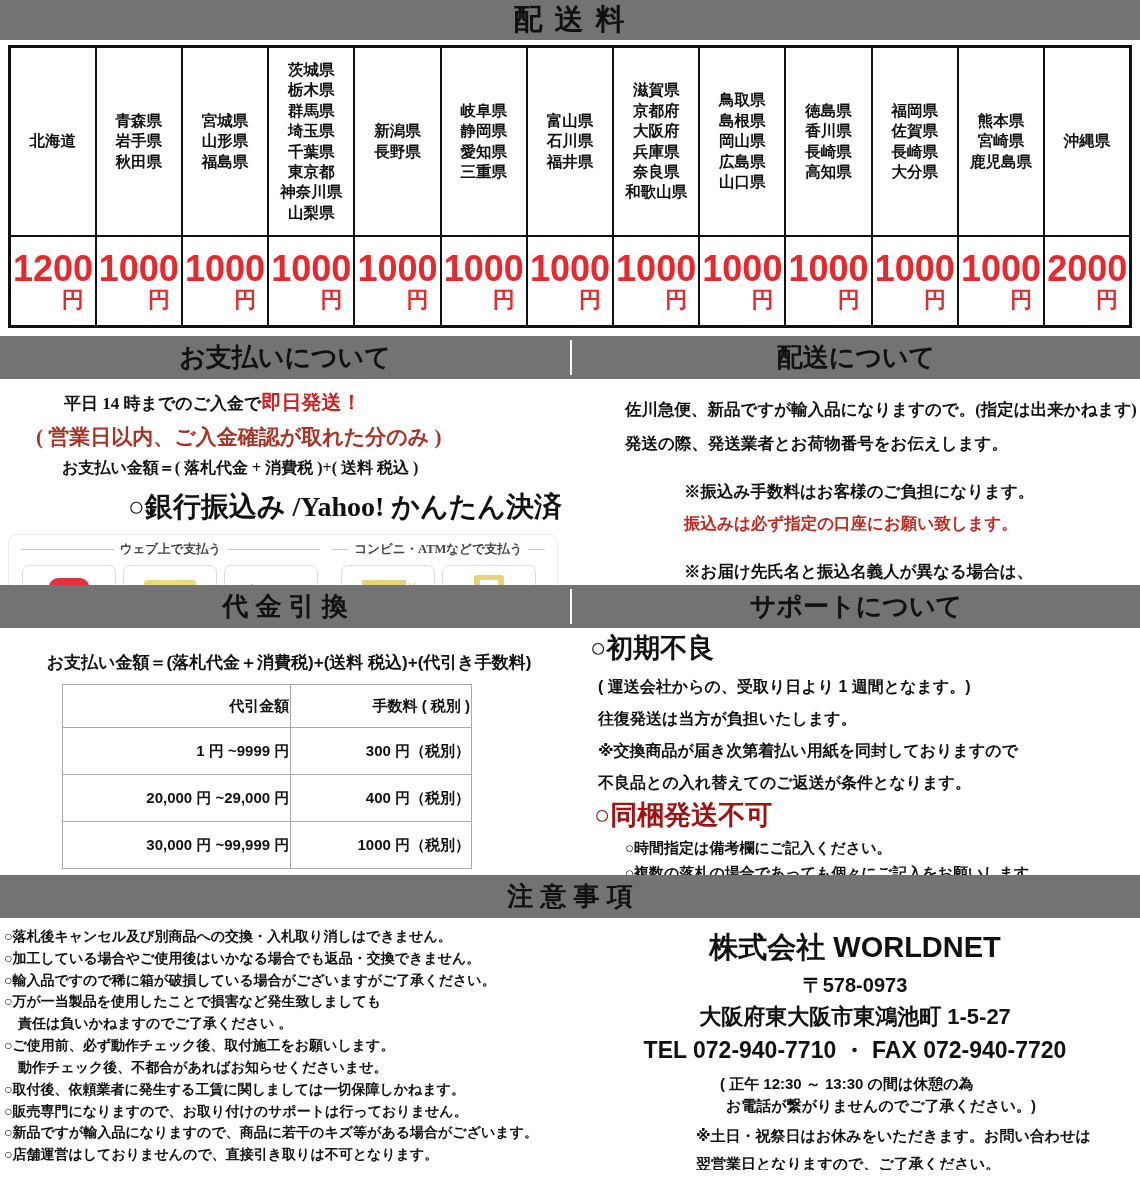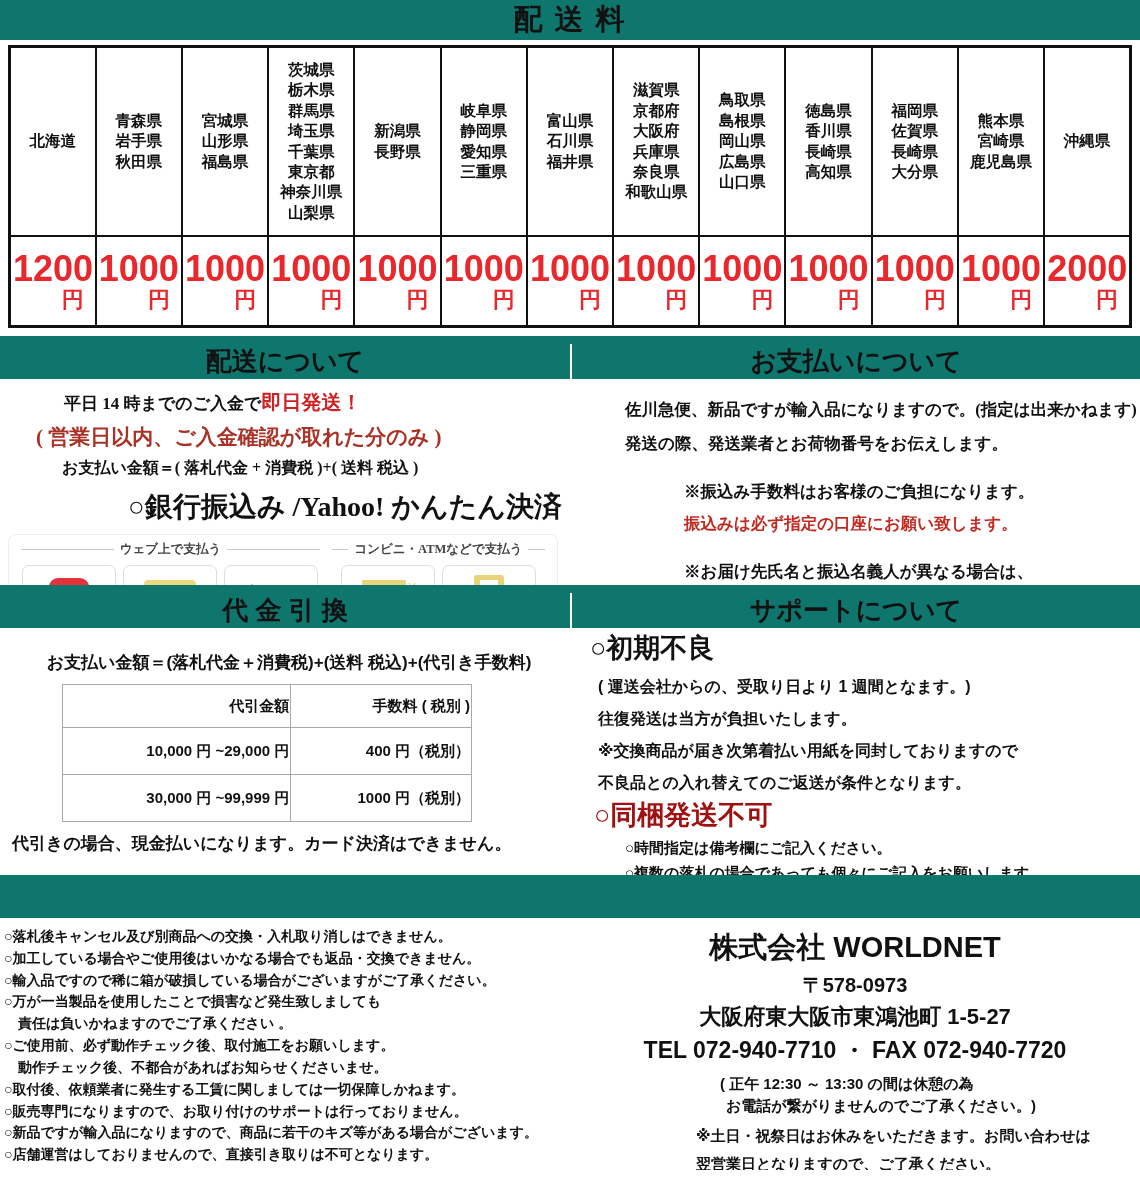--- a/index.html
+++ b/index.html
@@ -1,20 +1,20 @@
 <!DOCTYPE html>
 <html><head>
 <meta charset="utf-8">
 <style>
   html,body{margin:0;padding:0;background:#fff;}
   body{font-family:"Liberation Sans","DejaVu Sans",sans-serif;color:#111;}
   .page{width:1140px;height:1200px;overflow:hidden;background:#fff;}
 
   
-  .band{background:#0f766e;display:flex;align-items:flex-end;justify-content:center;}
+  .band{background:#737373;display:flex;align-items:center;justify-content:center;}
   .band-top{height:40px;}
   .band-top .band-title{font-size:29px;font-weight:800;letter-spacing:2px;color:#111;}
   .band-split{height:43px;display:flex;}
   .band-split .half{width:570px;display:flex;align-items:center;justify-content:center;
     font-size:26px;font-weight:800;color:#111;box-sizing:border-box;}
   .band-split .half + .half{border-left:2px solid #fffdf0;}
 
   
   .ship-table{width:1124px;margin:5px 8px 8px 8px;border-collapse:collapse;border:3px solid #111;table-layout:fixed;}
   .ship-table td{border:2px solid #111;padding:2px;}
@@ -231,22 +231,22 @@
           </td>
       <td>
             <span class="price-num">2000</span>
             <span class="price-unit">円</span>
           </td>
     </tr>
   </tbody>
     </table>
 
   <div class="band band-split">
+    <div class="half">お支払いについて</div>
     <div class="half">配送について</div>
-    <div class="half">お支払いについて</div>
   </div>
 
   <div class="row row2">
 
     <div class="col">
       <p class="pay-l1"><span>平日 14 時までのご入金で</span><span class="hl">即日発送！</span></p>
       <p class="pay-l2">( 営業日以内、ご入金確認が取れた分のみ )</p>
       <p class="pay-l3">お支払い金額＝( 落札代金 + 消費税 )+( 送料 税込 )</p>
       <p class="pay-l4">○銀行振込み /Yahoo! かんたん決済</p>
 
@@ -343,21 +343,25 @@
 
     <div class="col">
       <p class="cod-formula">お支払い金額＝(落札代金＋消費税)+(送料 税込)+(代引き手数料)</p>
       <table class="cod-table">
         <tbody>
             <tr class="hrow">
           <td>代引金額</td>
           <td>手数料 ( 税別 )</td>
         </tr>
         <tr class="drow">
-          <td>10,000 円 ~29,000 円</td>
+          <td>1 円 ~9999 円</td>
+          <td>300 円（税別）</td>
+        </tr>
+        <tr class="drow">
+          <td>20,000 円 ~29,000 円</td>
           <td>400 円（税別）</td>
         </tr>
         <tr class="drow">
           <td>30,000 円 ~99,999 円</td>
           <td>1000 円（税別）</td>
         </tr>
       </tbody>
         </table>
       <p class="cod-note">代引きの場合、現金払いになります。カード決済はできません。</p>
     </div>
@@ -368,20 +372,21 @@
       <p class="sp-line">往復発送は当方が負担いたします。</p>
       <p class="sp-line">※交換商品が届き次第着払い用紙を同封しておりますので</p>
       <p class="sp-line">不良品との入れ替えてのご返送が条件となります。</p>
       <p class="sp-h2">○同梱発送不可</p>
       <p class="sp-sub">○時間指定は備考欄にご記入ください。</p>
       <p class="sp-sub">○複数の落札の場合であっても個々にご記入をお願いします。</p>
     </div>
   </div>
 
   <div class="band band-split">
+    <div class="half">注 意 事 項</div>
   </div>
 
   <div class="row row4">
 
     <div class="col notes">
       <p class="note-line">○落札後キャンセル及び別商品への交換・入札取り消しはできません。</p>
       <p class="note-line">○加工している場合やご使用後はいかなる場合でも返品・交換できません。</p>
       <p class="note-line">○輸入品ですので稀に箱が破損している場合がございますがご了承ください。</p>
       <p class="note-line">○万が一当製品を使用したことで損害など発生致しましても</p>
       <p class="note-line indent">責任は負いかねますのでご了承ください 。</p>

